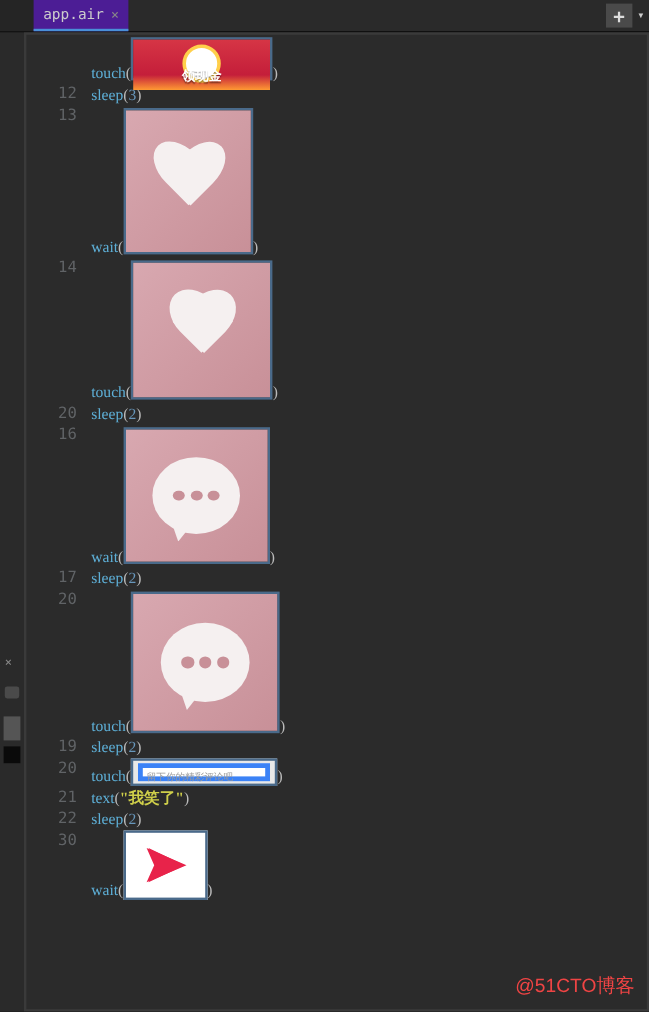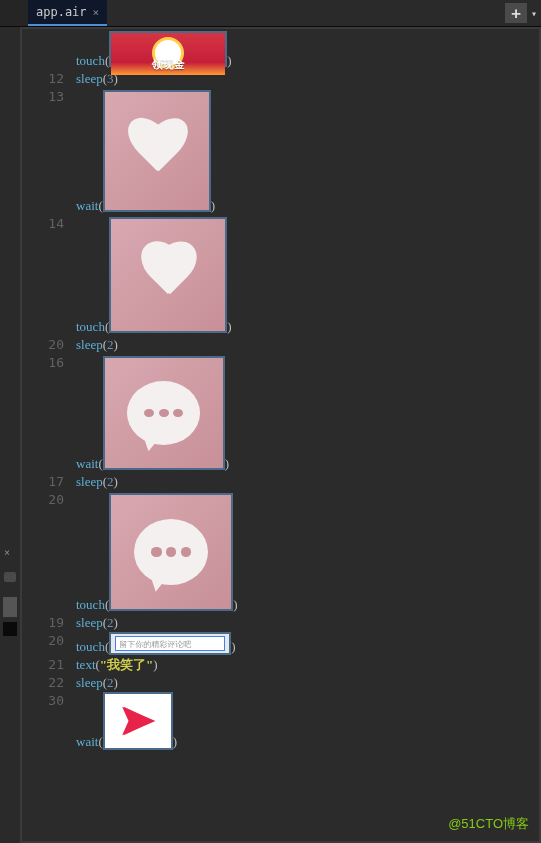--- a/index.html
+++ b/index.html
@@ -20,21 +20,21 @@
       border-bottom: 1px solid #0a0a0a;
     }
     .top-spacer {
       width: 28px;
       background: #252525;
     }
     .tab {
       display: flex;
       align-items: center;
       padding: 0 8px;
-      background: #0f172a;
+      background: #4c1d95;
       border-bottom: 2px solid #4a8fd8;
       color: #ccc;
       font-size: 12px;
       gap: 6px;
     }
     .tab-close {
       color: #888;
       font-size: 11px;
       cursor: pointer;
     }
@@ -228,21 +228,21 @@
       background: #e8e8e8;
       border: 2px solid #4a6a8a;
       display: flex;
       align-items: center;
       padding: 0 4px;
     }
     .input-inner {
       width: 100%;
       height: 15px;
       background: #fff;
-      border: 1px solid #3b82f6;
+      border: 4px solid #3b82f6;
       font-size: 8px;
       color: #999;
       padding-left: 3px;
       line-height: 15px;
     }
     .send-thumb {
       width: 70px;
       height: 58px;
       background: #fff;
       border: 2px solid #4a6a8a;
@@ -261,22 +261,22 @@
       overflow: hidden;
     }
     .send-icon {
       width: 38px;
       height: 38px;
     }
     .watermark {
       position: absolute;
       bottom: 10px;
       right: 12px;
-      color: #84cc16;
-      font-size: 13px;
+      color: #ef4444;
+      font-size: 16px;
       font-family: sans-serif;
     }
   </style>
 </head>
 <body>
 
 <div class="top-bar">
   <div class="top-spacer"></div>
   <div class="tab">
     <span>app.air</span>

